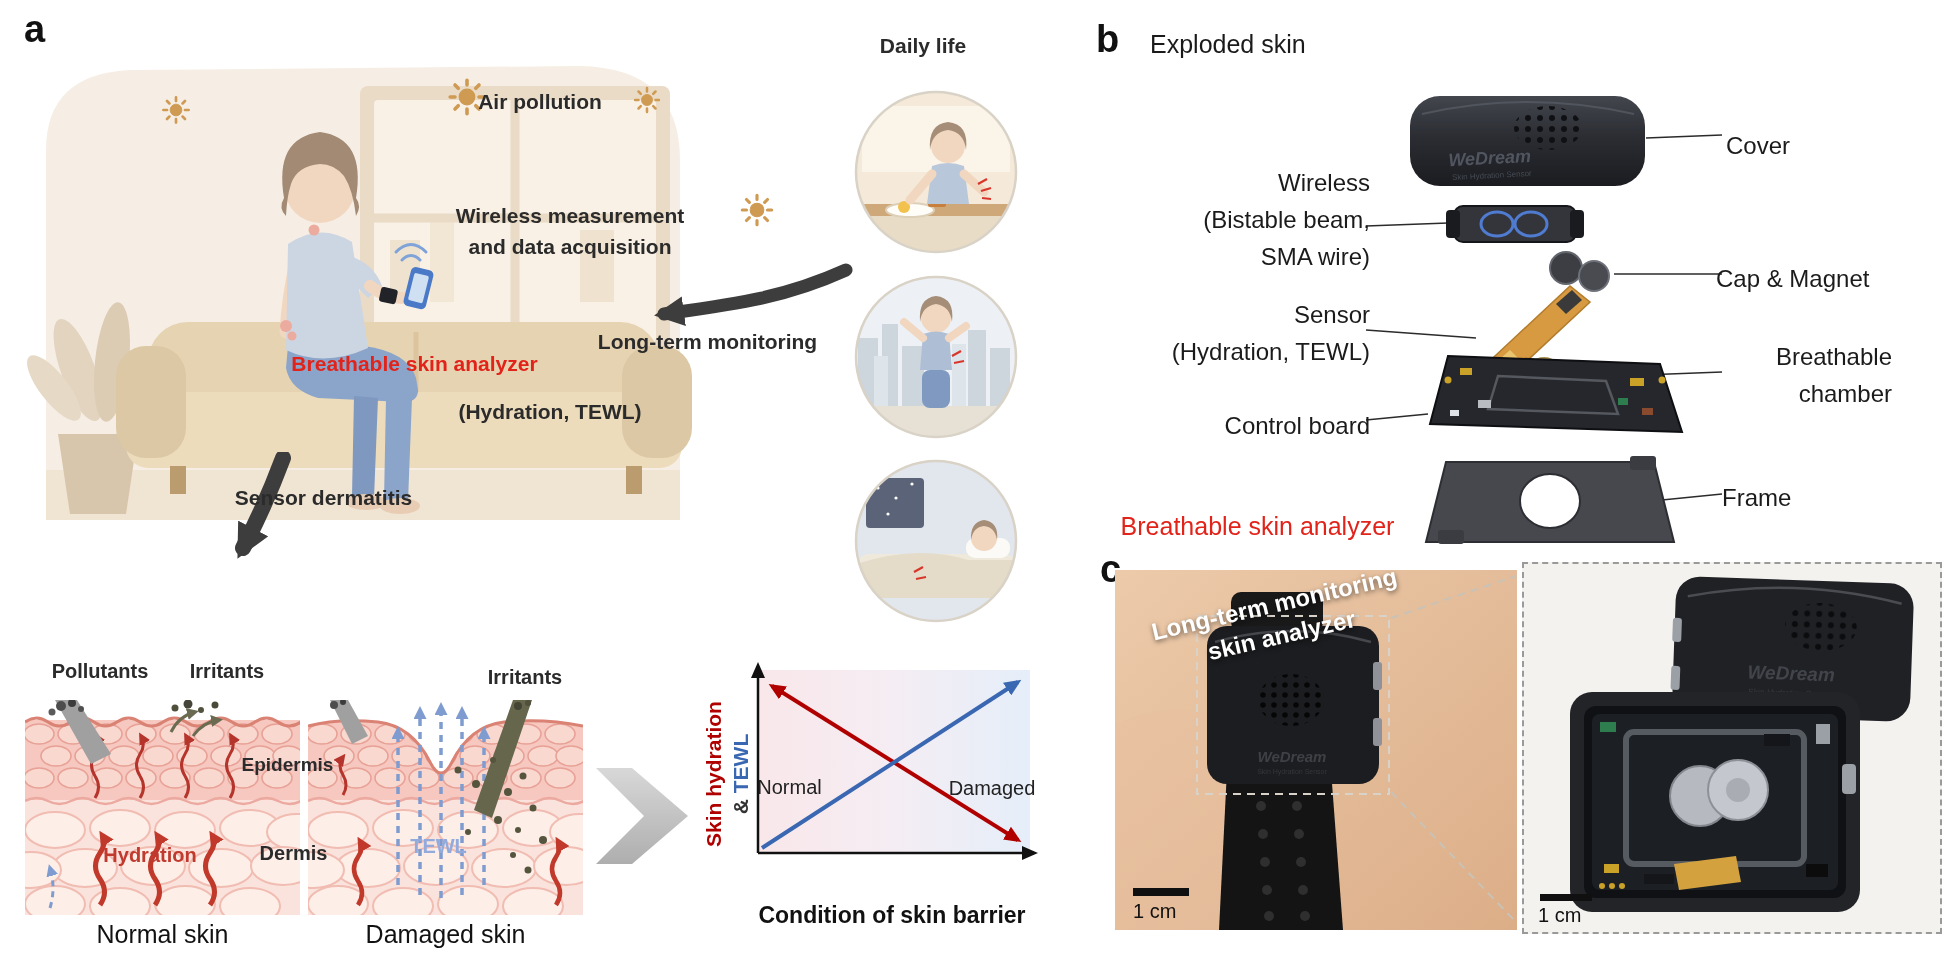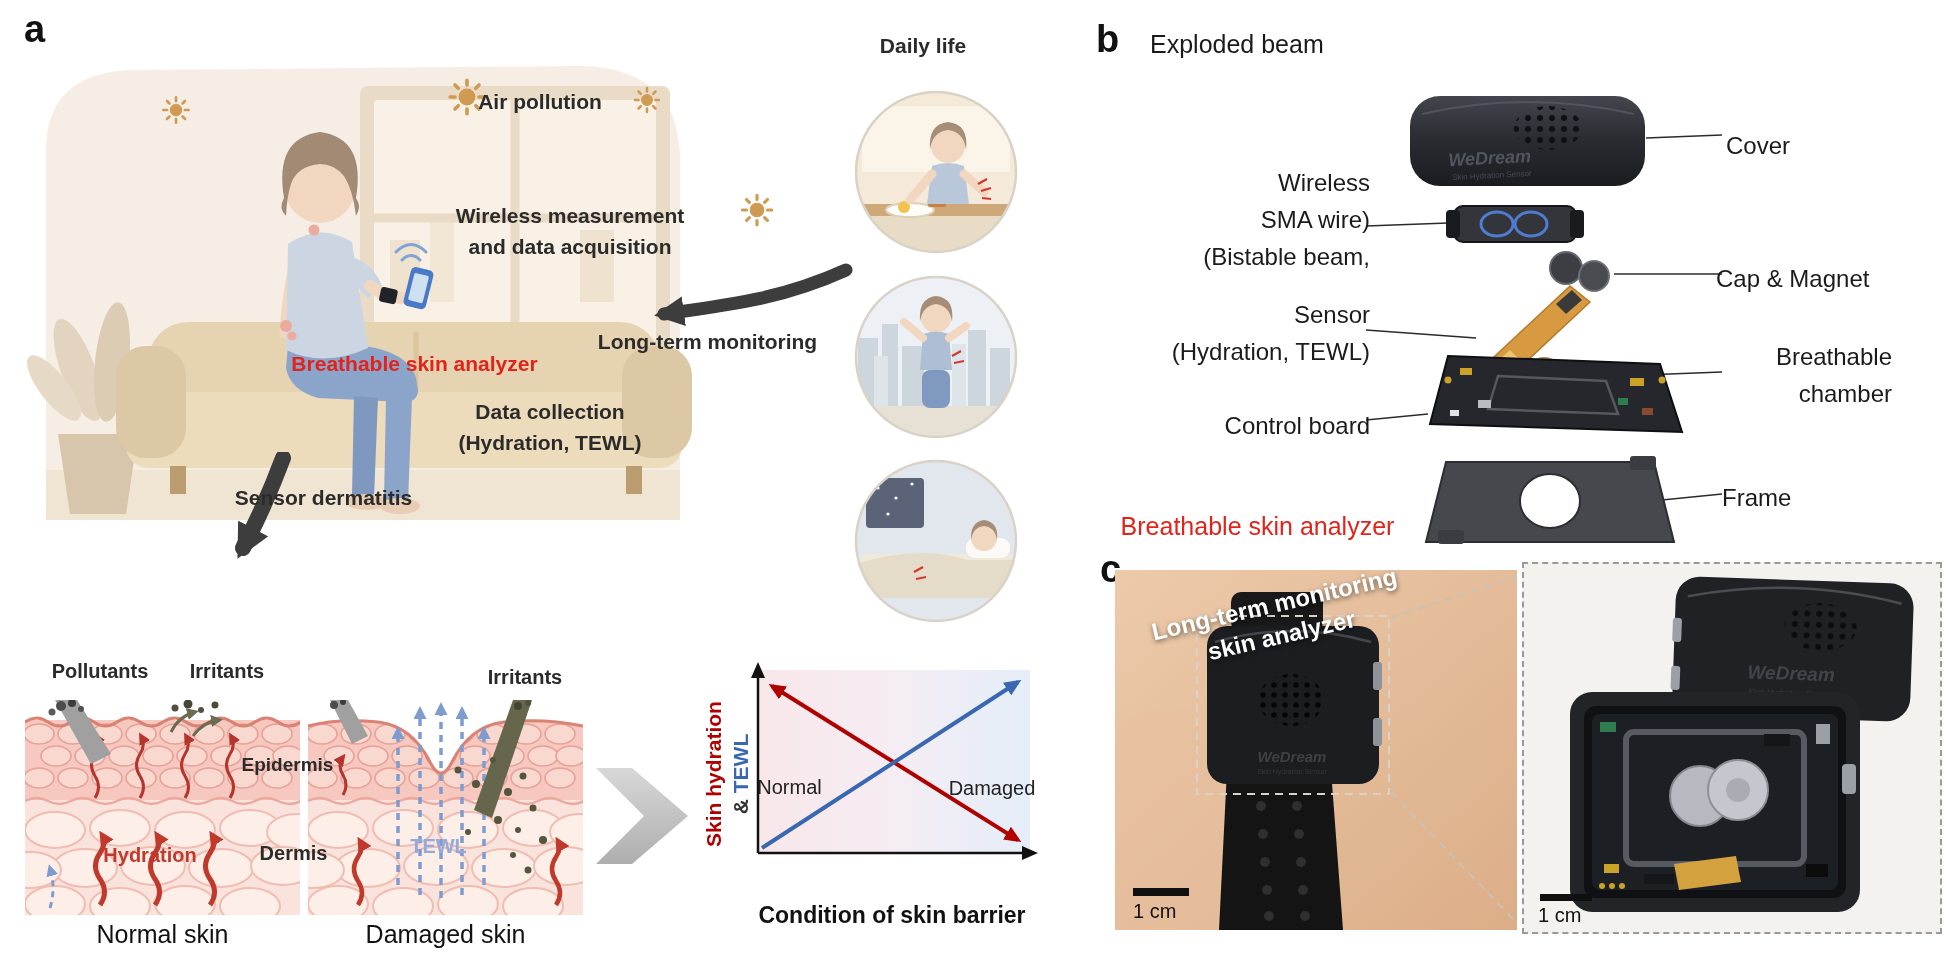--- a/index.html
+++ b/index.html
@@ -114,21 +114,20 @@
     <path d="M88 6 Q 70 54 48 96" fill="none" stroke="#3d3d3d" stroke-width="16" stroke-linecap="round" marker-end="url(#mArrDown)"></path>
   </svg>
 
   <div class="t lbl c" style="left:440px;top:86px;width:200px">Air pollution</div>
   <div class="t lbl c" style="left:410px;top:200px;width:320px">
     <div>Wireless measurement</div>
     <div>and data acquisition</div>
   </div>
   <div class="t lbl c red" style="left:272px;top:348px;width:285px">Breathable skin analyzer</div>
   <div class="t lbl c" style="left:425px;top:396px;width:250px">
-    <div>Data collection</div>
     <div>(Hydration, TEWL)</div>
   </div>
   <div class="t lbl c" style="left:226px;top:482px;width:195px">Sensor dermatitis</div>
   <div class="t lbl c" style="left:585px;top:326px;width:245px">Long-term monitoring</div>
   <div class="t lbl c" style="left:838px;top:30px;width:170px">Daily life</div>
 
   <svg class="abs" style="left:848px;top:86px" width="176" height="545" viewBox="0 0 176 545">
     <defs>
       <clipPath id="dl1">
           <circle cx="88" cy="86" r="80"></circle>
@@ -443,21 +442,21 @@
   </svg>
   <div class="t chart-note c" style="left:727px;top:776px;width:125px">Normal</div>
   <div class="t chart-note c" style="left:927px;top:777px;width:130px">Damaged</div>
   <div class="t ylabel" style="left:612px;top:747px;width:230px;transform:rotate(-90deg);transform-origin:50% 50%">
     <div style="color:#b00000">Skin hydration</div>
     <div><span style="color:#333">&amp; </span><span style="color:#3a67b1">TEWL</span></div>
   </div>
   <div class="t xlabel c" style="left:732px;top:902px;width:320px">Condition of skin barrier</div>
 
   <div class="panel-letter" style="left:1096px;top:18px">b</div>
-  <div class="t" style="left:1150px;top:30px;font-size:25px;color:#1a1a1a">Exploded beam</div>
+  <div class="t" style="left:1150px;top:30px;font-size:25px;color:#1a1a1a">Exploded skin</div>
 
   <svg class="abs" style="left:1330px;top:80px" width="400" height="480" viewBox="0 0 400 480">
     <defs>
       <linearGradient id="covG" x1="0" y1="0" x2="0" y2="1">
         <stop offset="0" stop-color="#43464d"></stop>
           <stop offset="0.45" stop-color="#2b2d33"></stop>
           <stop offset="1" stop-color="#1b1c20"></stop>
       </linearGradient>
       <pattern id="dotsB" width="12" height="11" patternUnits="userSpaceOnUse">
           <circle cx="6" cy="5" r="3" fill="#0f1013"></circle>
@@ -513,22 +512,22 @@
     </g>
     <g>
       <path fill-rule="evenodd" d="M116 382 L324 382 L344 462 L96 462 Z M220 394 A 30 27 0 1 0 220 448 A 30 27 0 1 0 220 394 Z" fill="#46484e" stroke="#2d2e33" stroke-width="2"></path>
       <rect x="300" y="376" width="26" height="14" rx="3" fill="#3a3c41"></rect>
       <rect x="108" y="450" width="26" height="14" rx="3" fill="#3a3c41"></rect>
     </g>
   </svg>
 
   <div class="t pbl c" style="left:1080px;top:164px;width:290px">
     <div>Wireless</div>
+    <div>(Bistable beam,</div>
     <div>SMA wire)</div>
-    <div>(Bistable beam,</div>
   </div>
   <div class="t pbl c" style="left:1080px;top:296px;width:290px">
     <div>Sensor</div>
     <div>(Hydration, TEWL)</div>
   </div>
   <div class="t pbl c" style="left:1080px;top:407px;width:290px">Control board</div>
   <div class="t pbl" style="left:1726px;top:127px">Cover</div>
   <div class="t pbl" style="left:1716px;top:260px">Cap &amp; Magnet</div>
   <div class="t pbl c" style="left:1702px;top:338px;width:190px">
     <div>Breathable</div>

